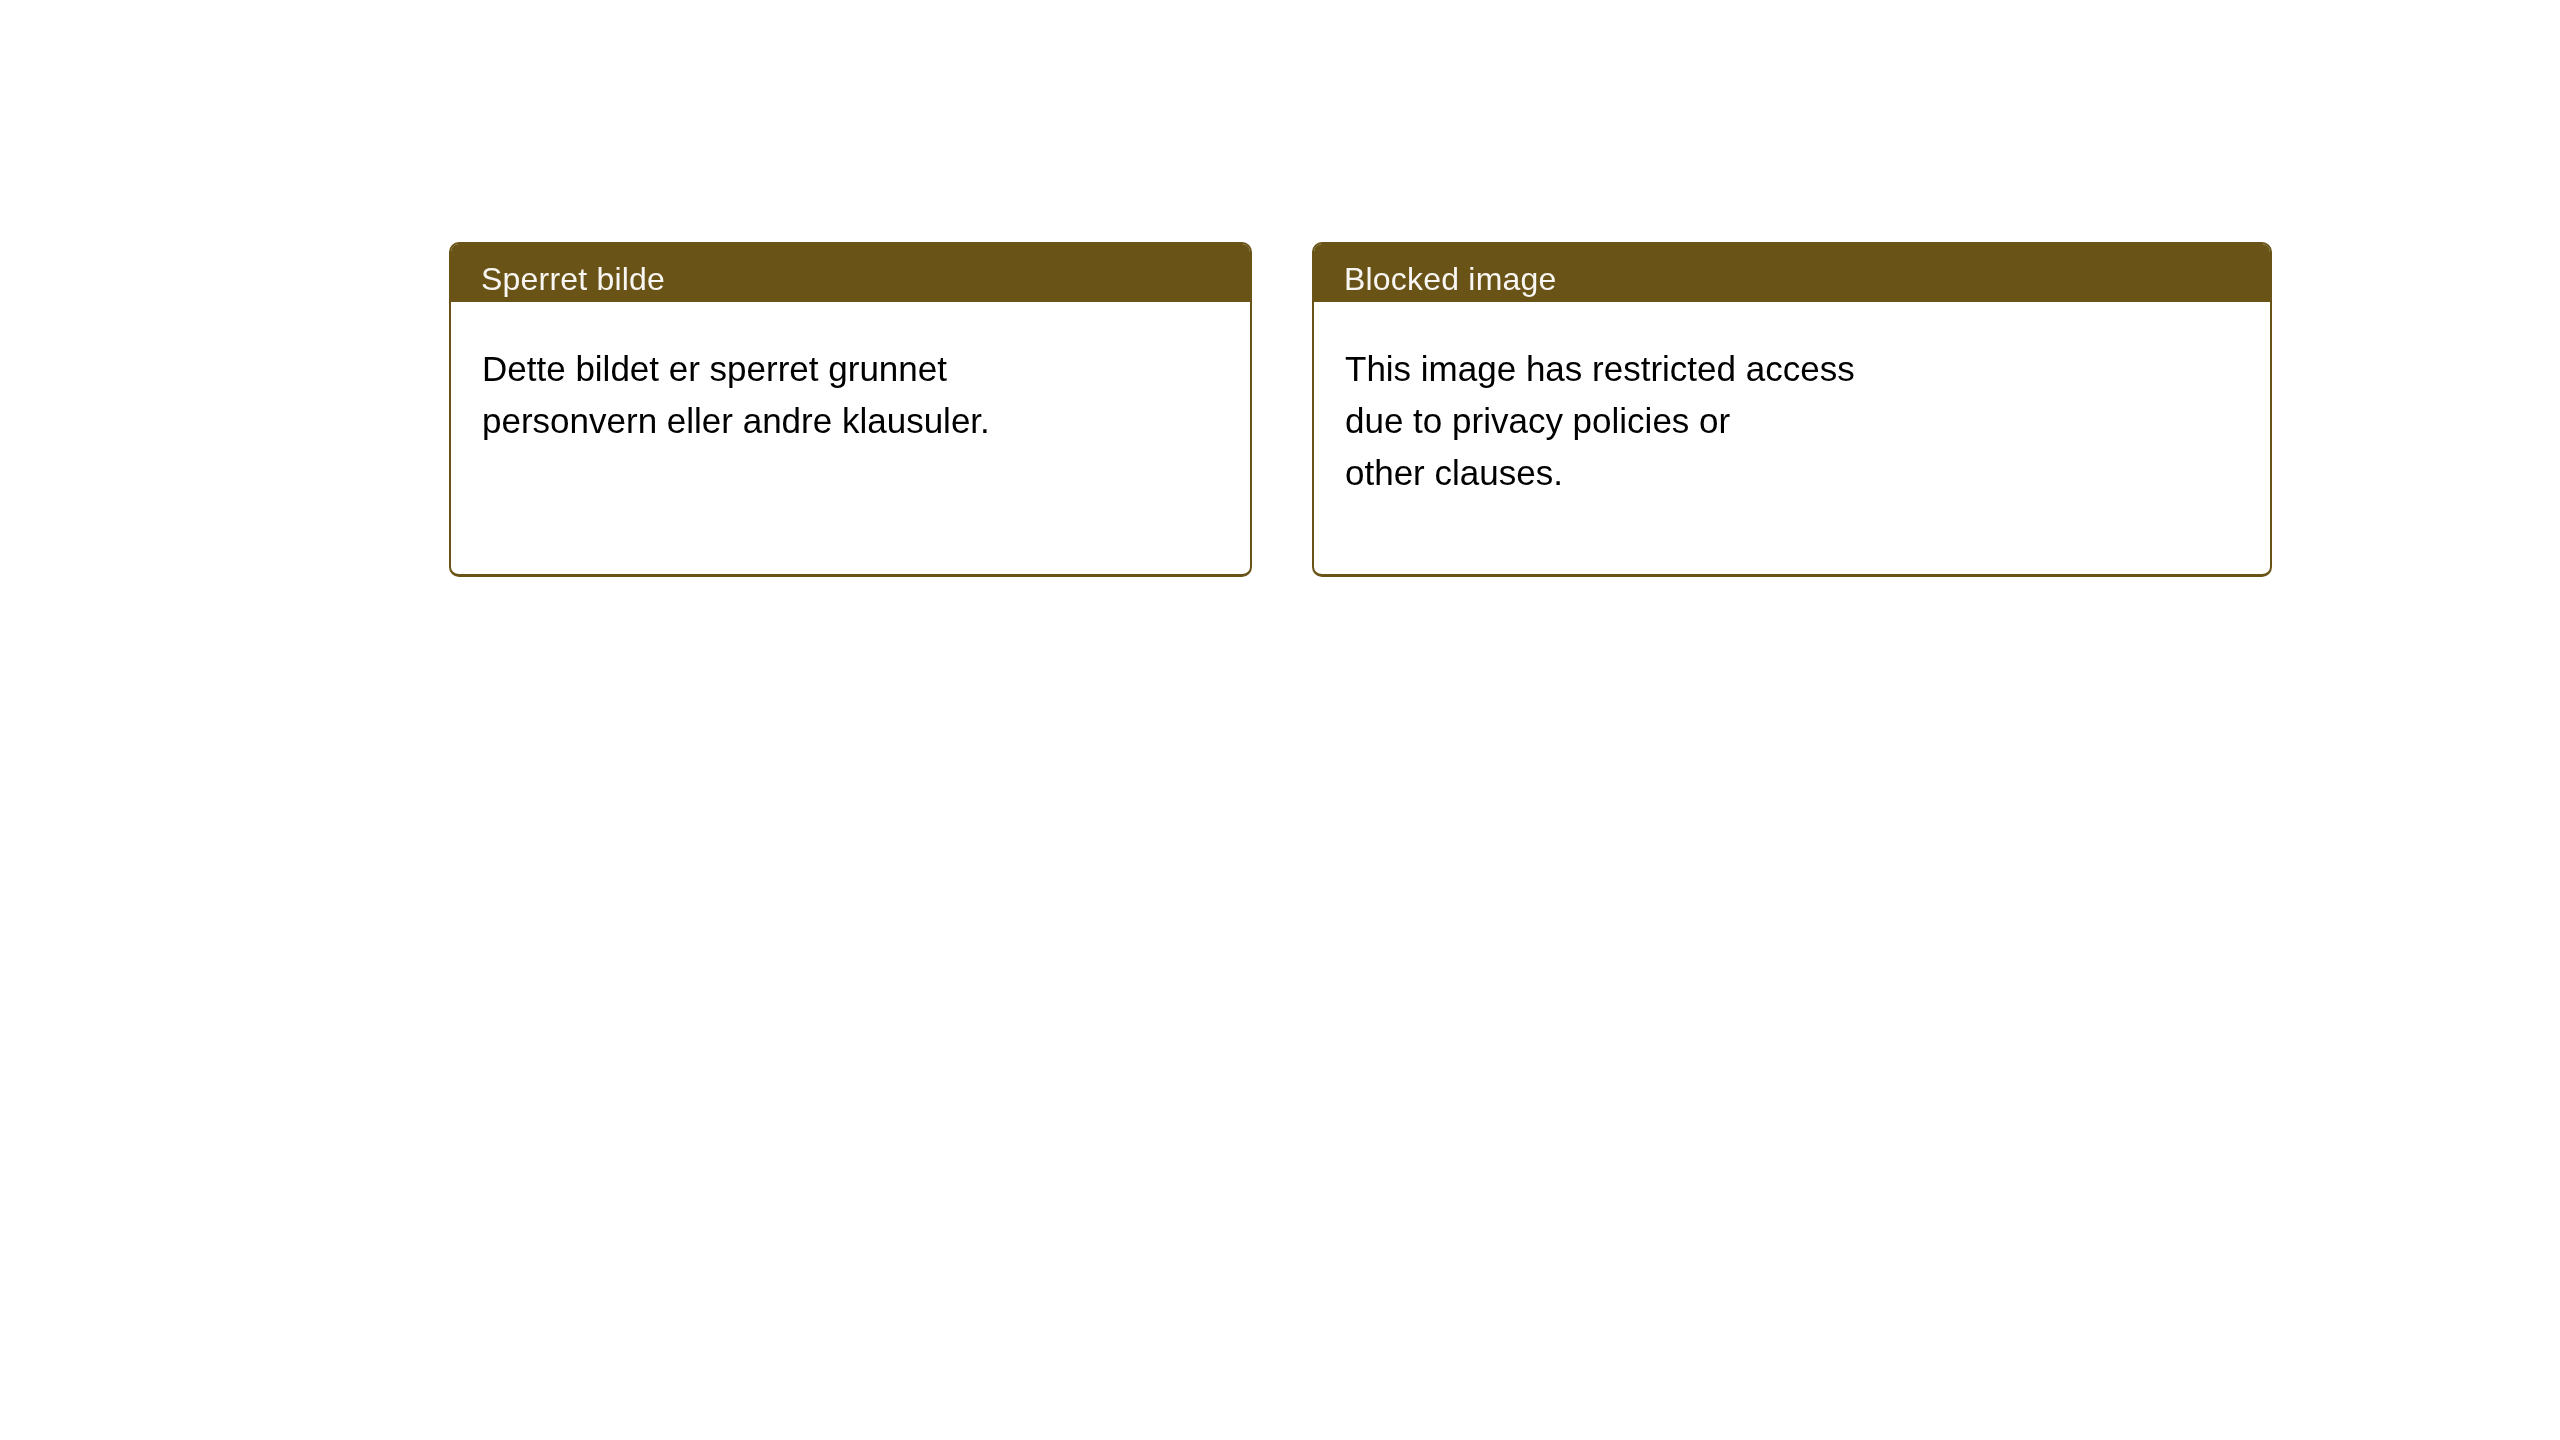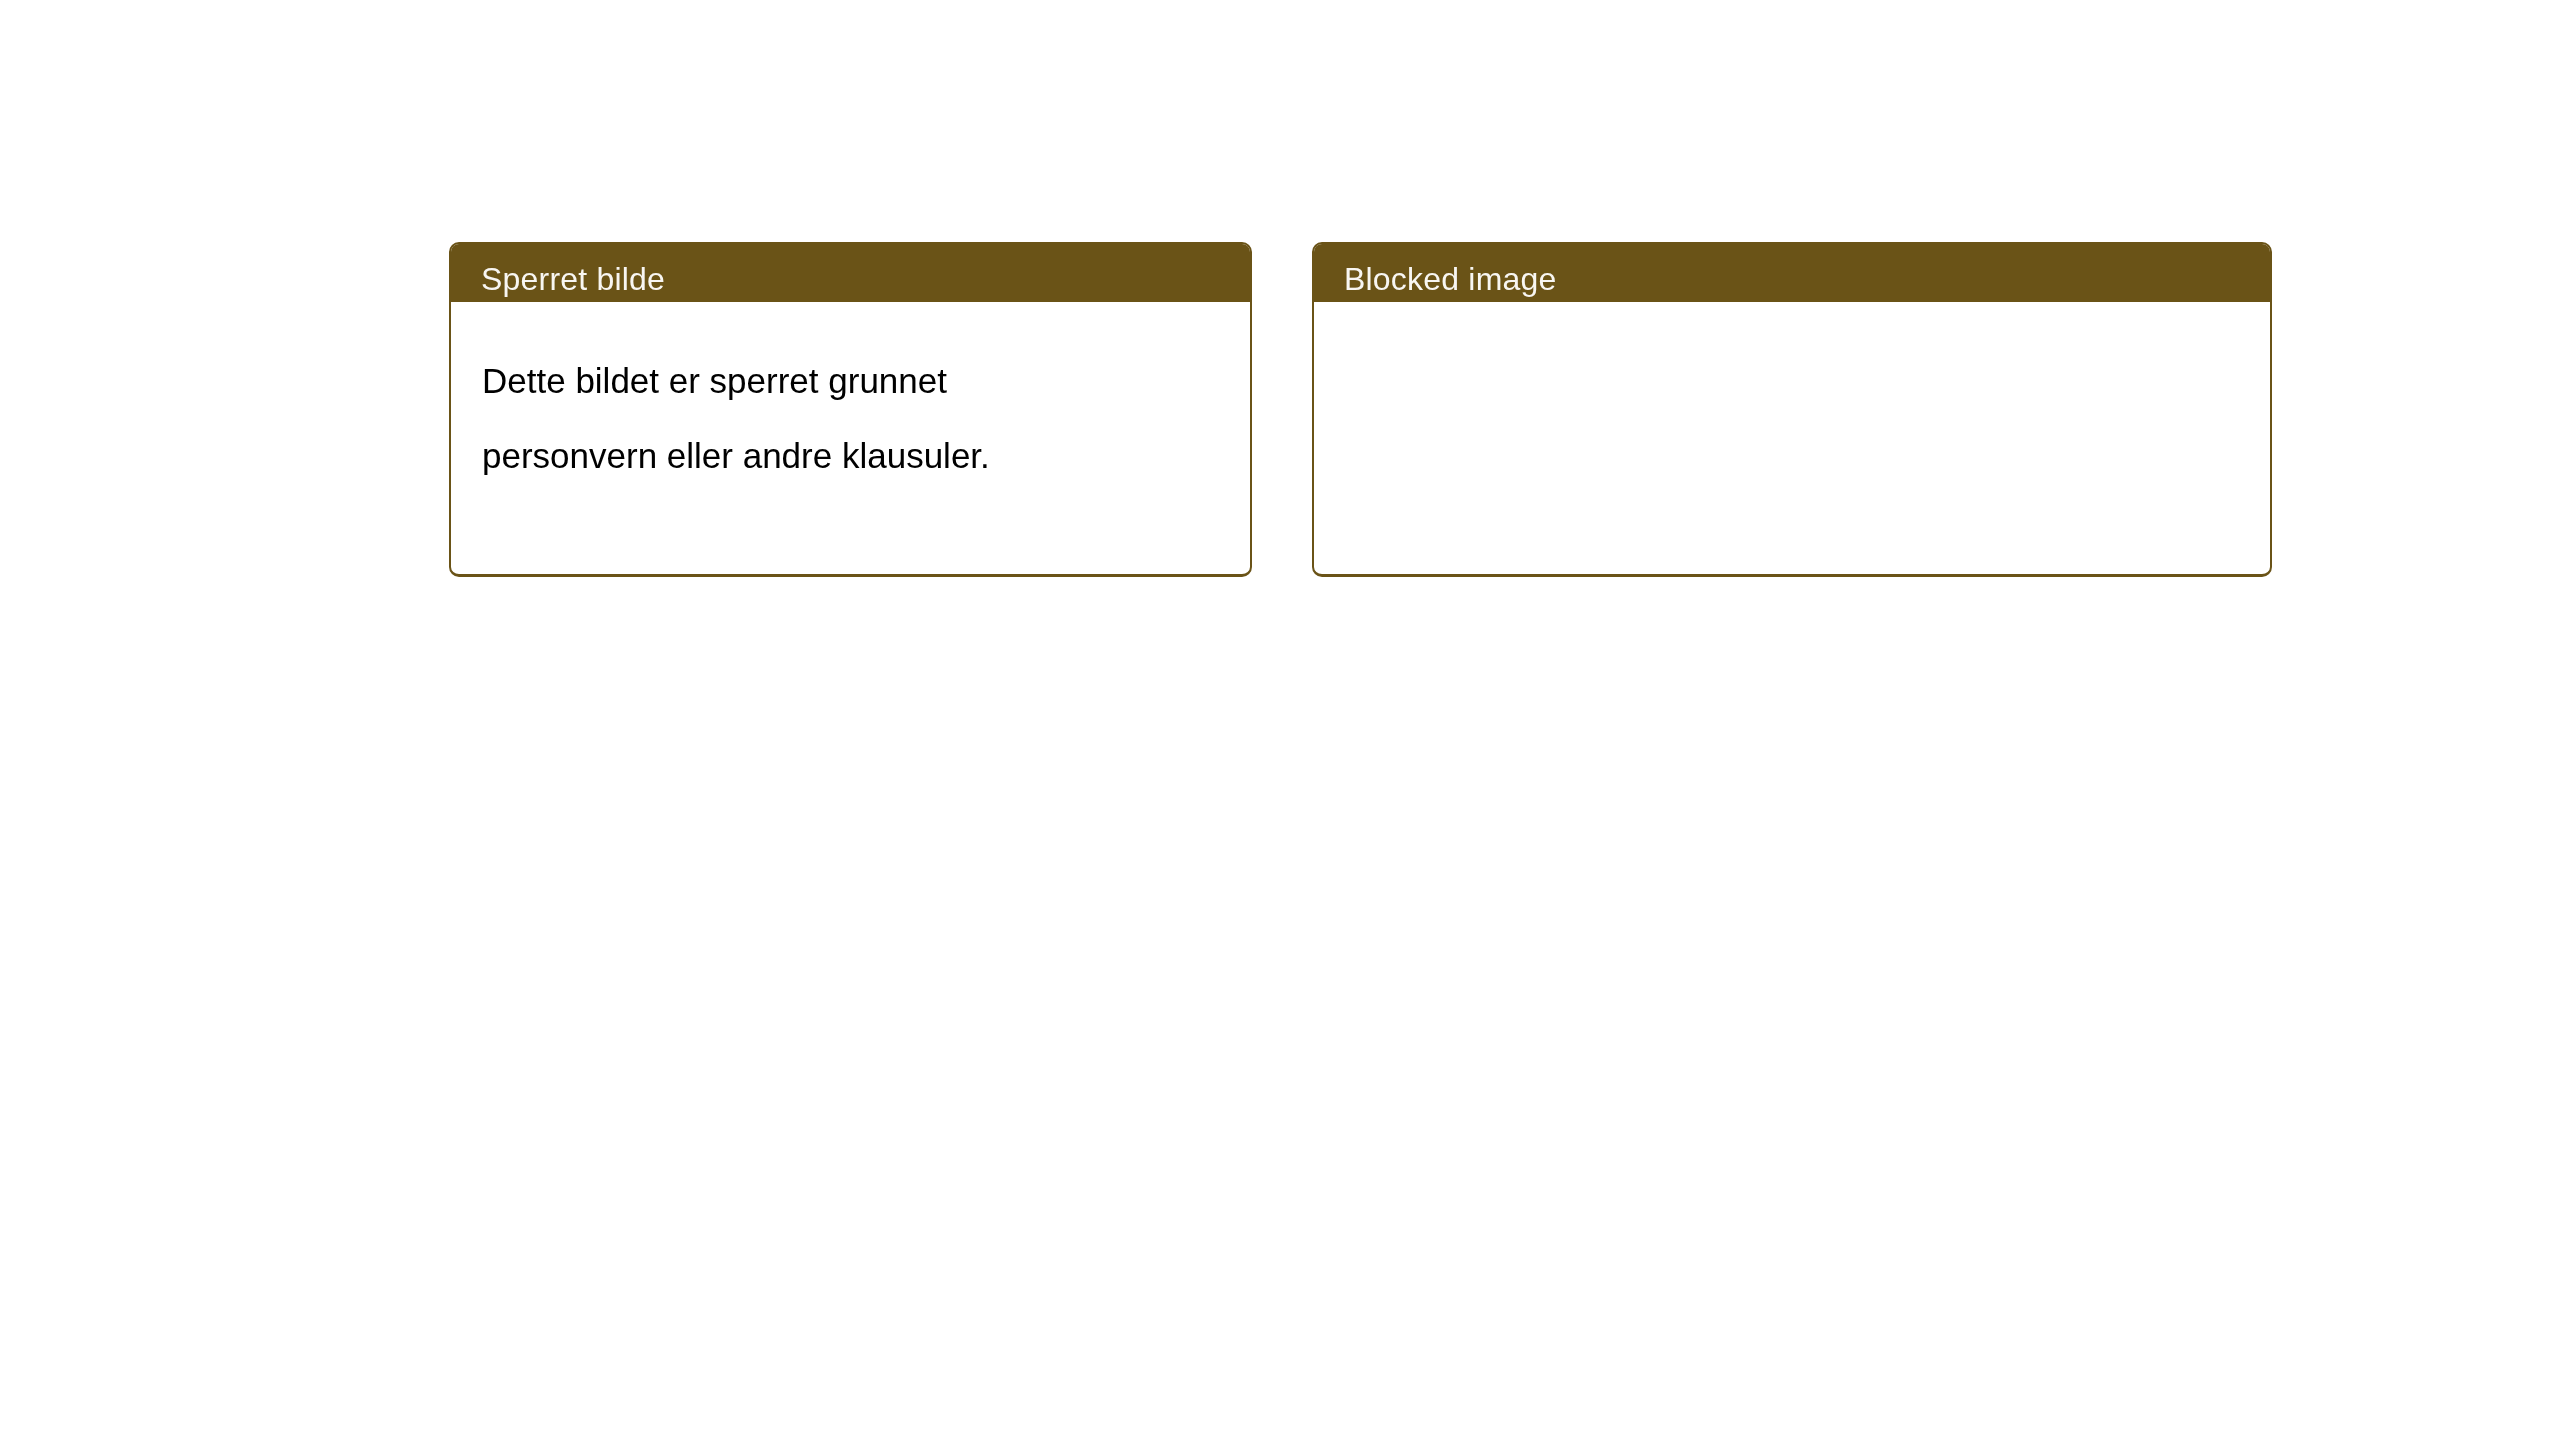--- a/index.html
+++ b/index.html
@@ -37,36 +37,39 @@
     color:var(--header-text);
     font-size:32px;
     line-height:1;
     letter-spacing:0.2px;
     white-space:nowrap;
   }
   .notice-card .card-body{
     padding:41px 30px 0 31px;
     color:var(--body-text);
     font-size:35px;
-    line-height:75px;
+    line-height:52px;
     white-space:pre-line;
   }
 </style>
 </head>
 <body>
 
 <main>
 
   <section class="notice-card card-no">
     <header class="card-header">
       <span class="card-title">Sperret bilde</span>
     </header>
     <div class="card-body">Dette bildet er sperret grunnet
 personvern eller andre klausuler.</div>
   </section>
 
   <section class="notice-card card-en">
     <header class="card-header">
       <span class="card-title">Blocked image</span>
     </header>
+    <div class="card-body">This image has restricted access
+due to privacy policies or
+other clauses.</div>
   </section>
 
 </main>
 
 </body></html>

